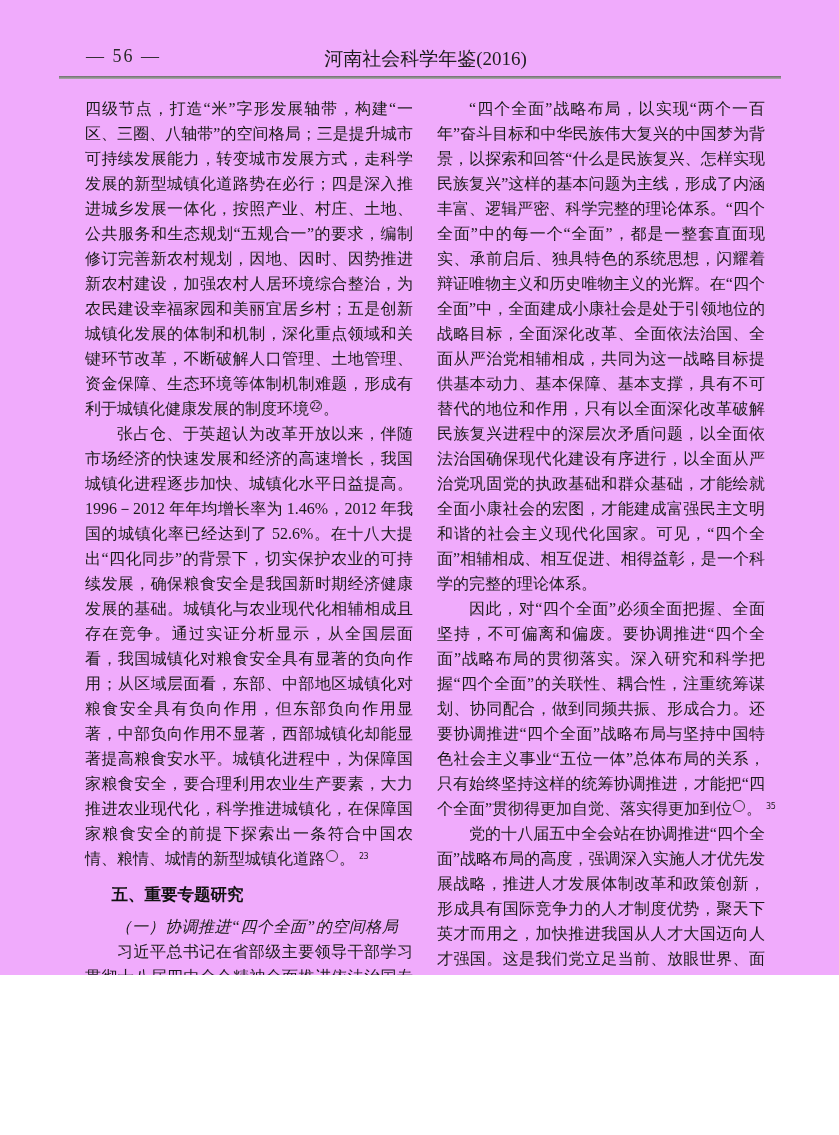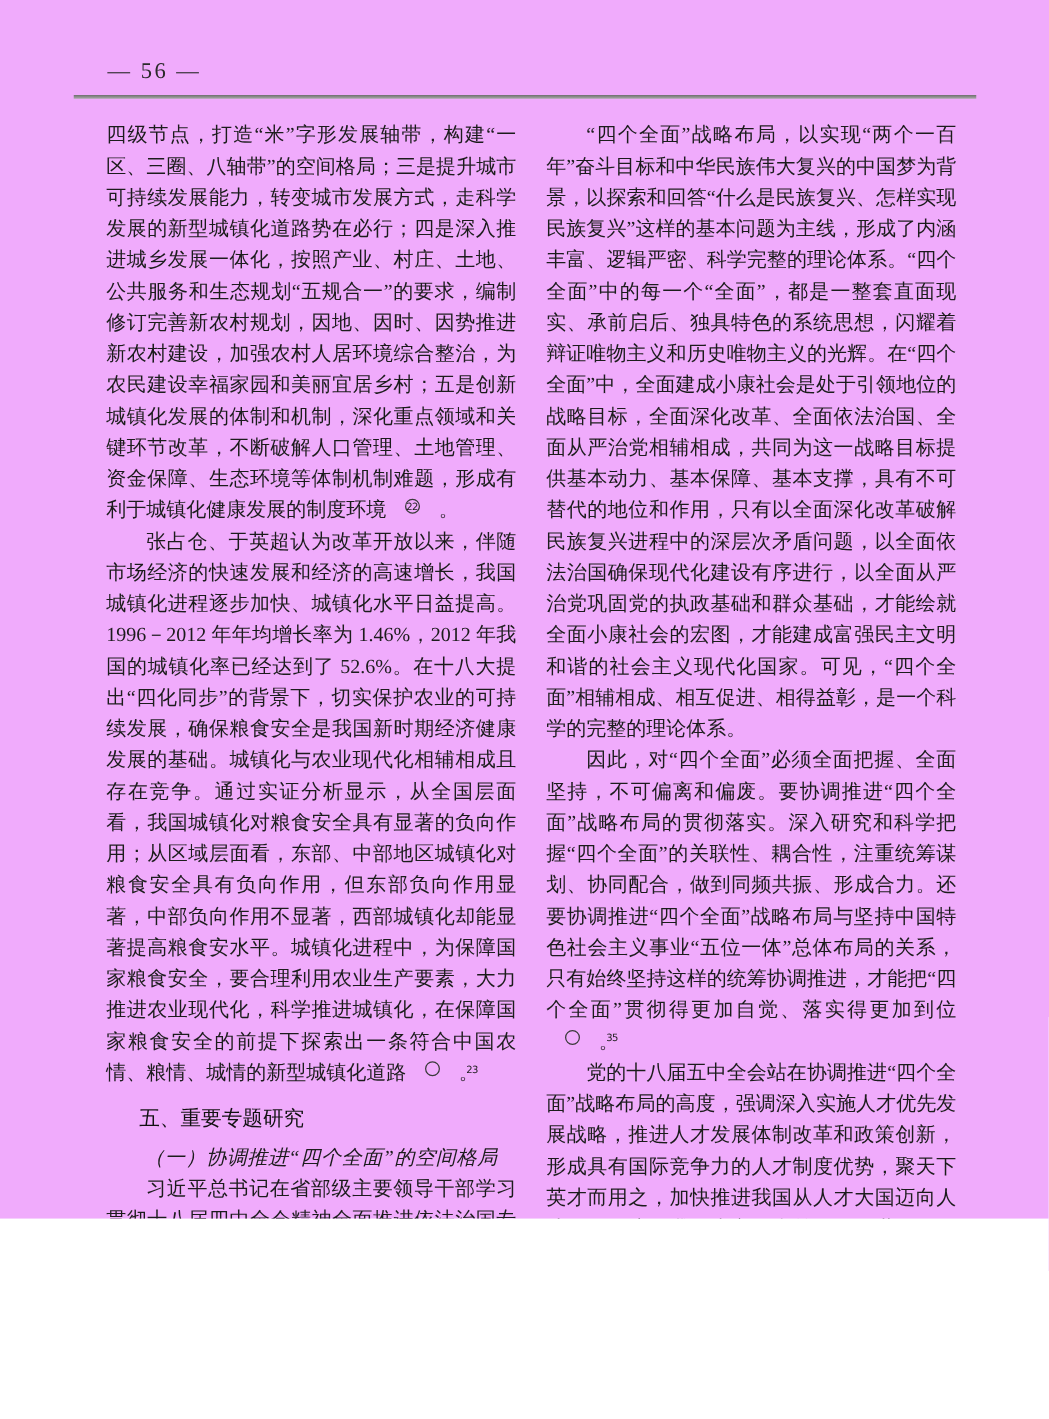--- a/index.html
+++ b/index.html
@@ -34,21 +34,21 @@
     display:flex; gap:24px;
   }
   .col {
     flex:1; min-width:0;
     font-size:16px; line-height:25px;
     text-align:justify;
   }
   .col p { margin:0; }
   .body.indent { text-indent:2em; }
   .section-heading {
-    font-weight:400;
+    font-weight:700;
     font-size:16.5px;
     text-indent:1.6em;
     margin:11px 0 7px !important;
     color:#111;
   }
   .subsection-heading {
     font-style:italic;
     text-indent:1.9em;
     letter-spacing:0.5px;
   }
@@ -56,33 +56,34 @@
     display:inline-block;
     width:12px; height:12px;
     line-height:12px;
     font-size:8px;
     font-family:"DejaVu Sans","Liberation Sans",sans-serif;
     letter-spacing:-0.5px;
     text-align:left;
     border:1px solid #3a3a3a;
     border-radius:50%;
     vertical-align:5px;
-    margin:0 15px;
+    margin:0 1px;
     box-sizing:border-box;
     font-style:normal;
     font-weight:400;
   }
 </style>
 </head>
 <body>
 
 <div class="page">
 
   <div class="header">
     <span class="pageno">— 56 —</span>
+    <span class="htitle">河南社会科学年鉴(2016)</span>
   </div>
 
   <div class="rule"></div>
 
   <div class="columns">
 
     <div class="col">
       <p class="body"><span>四级节点，打造“米”字形发展轴带，构建“一区、三圈、八轴带”的空间格局；三是提升城市可持续发展能力，转变城市发展方式，走科学发展的新型城镇化道路势在必行；四是深入推进城乡发展一体化，按照产业、村庄、土地、公共服务和生态规划“五规合一”的要求，编制修订完善新农村规划，因地、因时、因势推进新农村建设，加强农村人居环境综合整治，为农民建设幸福家园和美丽宜居乡村；五是创新城镇化发展的体制和机制，深化重点领域和关键环节改革，不断破解人口管理、土地管理、资金保障、生态环境等体制机制难题，形成有利于城镇化健康发展的制度环境</span><sup class="fnref">22</sup><span>。</span></p>
       <p class="body indent"><span>张占仓、于英超认为改革开放以来，伴随市场经济的快速发展和经济的高速增长，我国城镇化进程逐步加快、城镇化水平日益提高。1996－2012 年年均增长率为 1.46%，2012 年我国的城镇化率已经达到了 52.6%。在十八大提出“四化同步”的背景下，切实保护农业的可持续发展，确保粮食安全是我国新时期经济健康发展的基础。城镇化与农业现代化相辅相成且存在竞争。通过实证分析显示，从全国层面看，我国城镇化对粮食安全具有显著的负向作用；从区域层面看，东部、中部地区城镇化对粮食安全具有负向作用，但东部负向作用显著，中部负向作用不显著，西部城镇化却能显著提高粮食安水平。城镇化进程中，为保障国家粮食安全，要合理利用农业生产要素，大力推进农业现代化，科学推进城镇化，在保障国家粮食安全的前提下探索出一条符合中国农情、粮情、城情的新型城镇化道路</span><sup class="fnref">23</sup><span>。</span></p>
       <p class="section-heading">五、重要专题研究</p>

